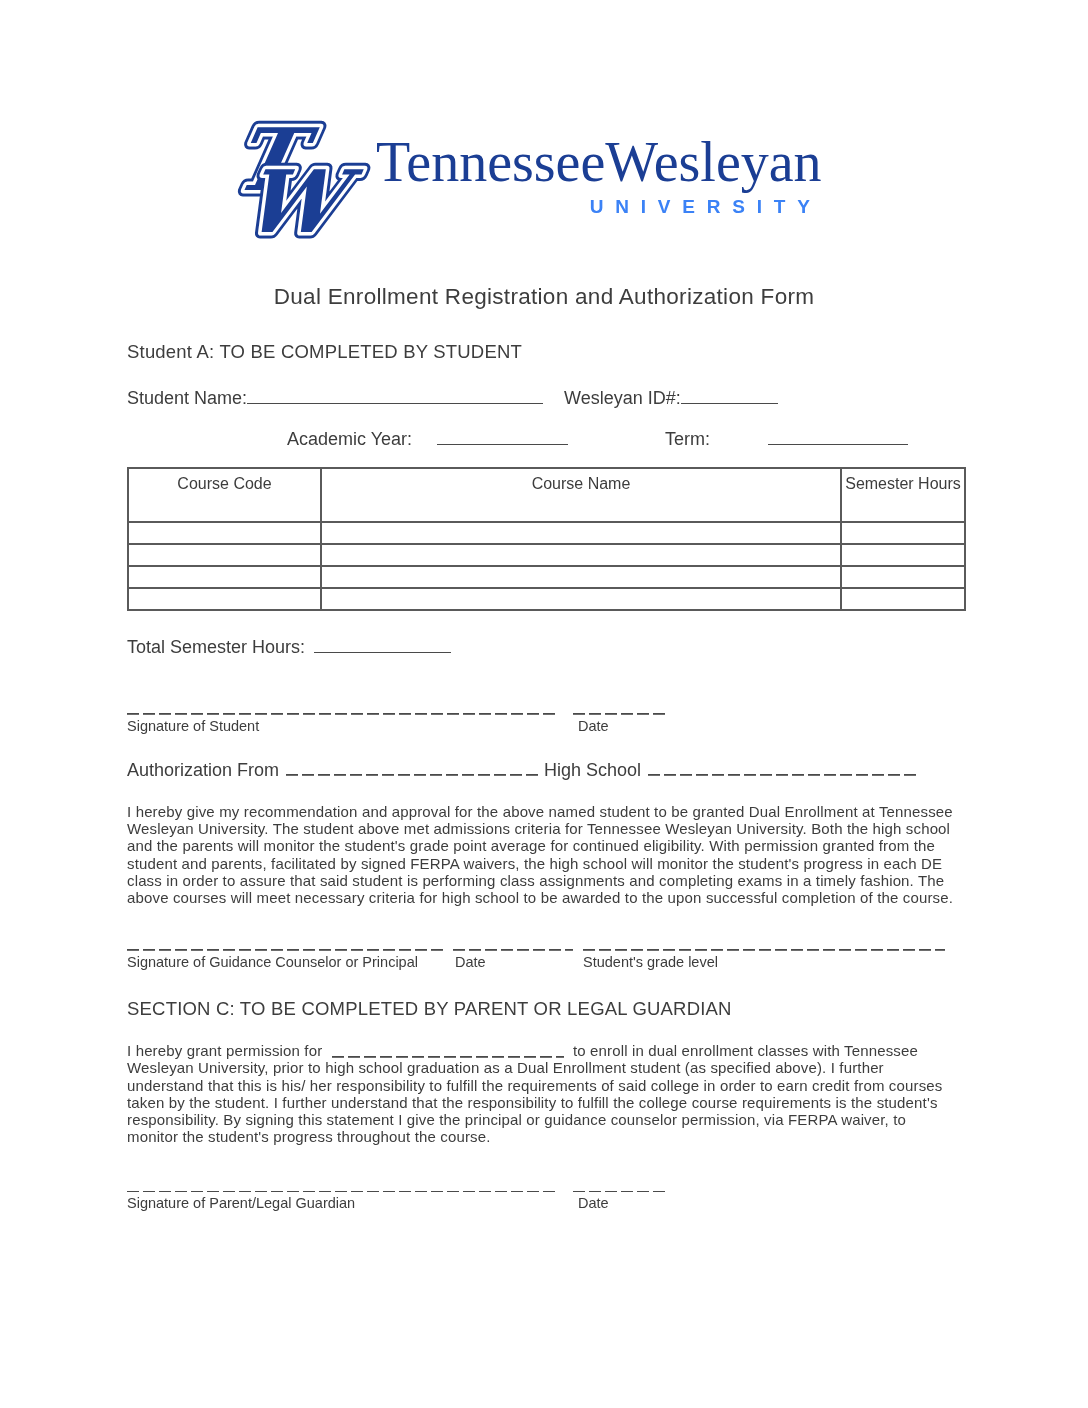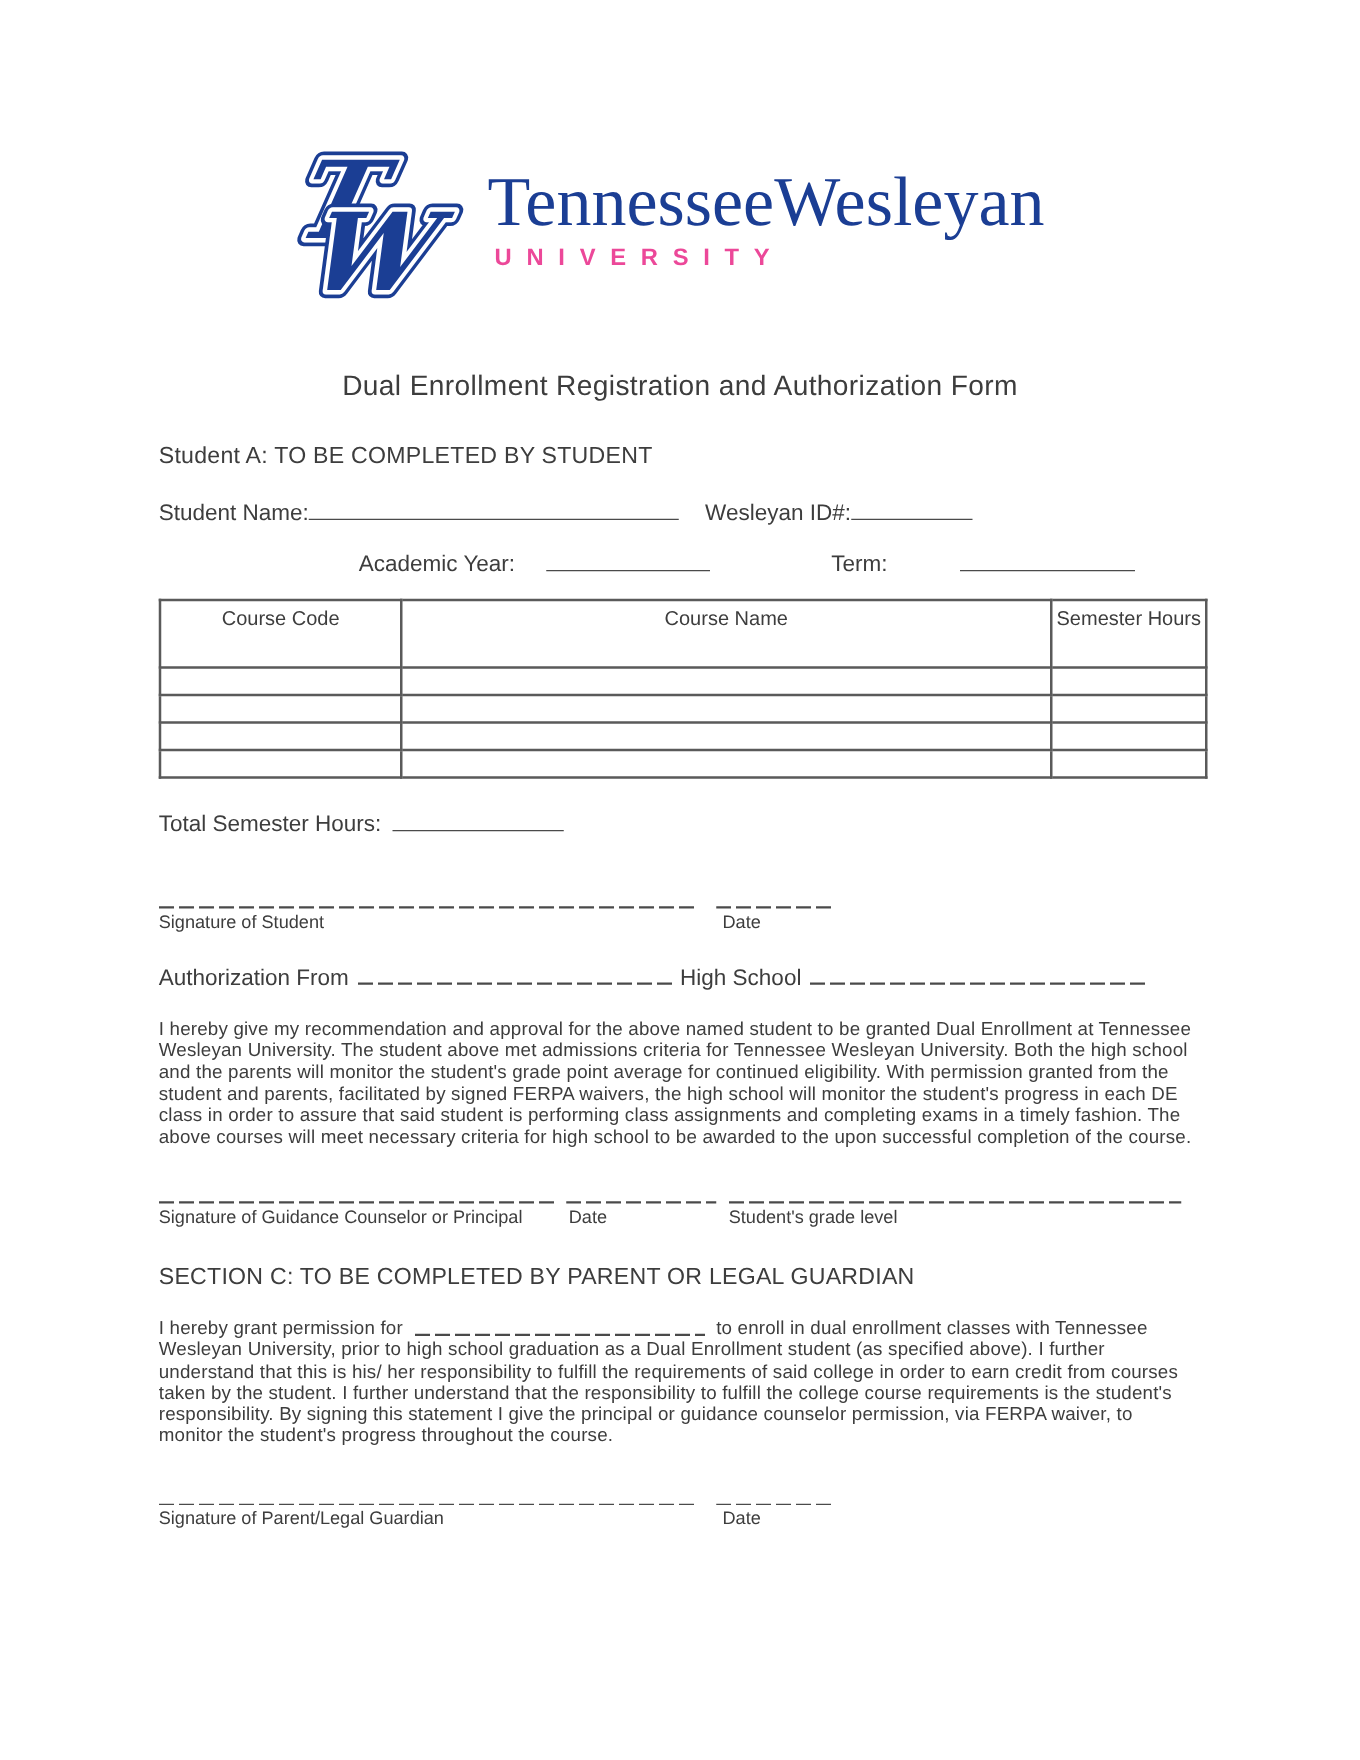--- a/index.html
+++ b/index.html
@@ -4,32 +4,32 @@
 <style>
   html,body { margin:0; padding:0; background:#ffffff; }
   .page {
     width:1088px; height:1408px; background:#ffffff; overflow:hidden;
     font-family:"Liberation Sans", sans-serif; color:#3d3d3d; position:relative;
   }
   .content { margin-left:127px; width:833px; }
 
   
   .logo-row { display:flex; align-items:flex-start; margin:112px 0 0 212px; }
-  .wordmark-block { margin-left:14px; margin-top:22px; text-align:left; }
+  .wordmark-block { margin-top:22px; text-align:right; }
   .wordmark {
     font-family:"Liberation Serif", serif; font-size:56px; line-height:56px;
     color:#1b3e94; letter-spacing:0px; white-space:nowrap;
   }
   .university {
-    font-size:19px; font-weight:bold; color:#ec4899;
+    font-size:19px; font-weight:bold; color:#3b82f6;
     letter-spacing:0.62em; margin-top:6px; text-indent:0.3em;
   }
 
   
-  .doc-title { text-align:center; font-size:22.5px; font-weight:500; letter-spacing:.3px; margin-top:56px; }
+  .doc-title { text-align:center; font-size:22.5px; font-weight:500; letter-spacing:.3px; margin-top:44px; }
   .sec-heading { font-size:18.5px; font-weight:500; letter-spacing:.2px; }
 
   
   .blank {
     display:inline-block; height:15px; vertical-align:-2px;
     background:repeating-linear-gradient(90deg,#4a4a4a 0 12px,transparent 12px 16px) left bottom / 100% 1.8px no-repeat;
   }
   .blank-solid {
     display:inline-block; height:15px; vertical-align:-2px;
     border-bottom:1.8px solid #4a4a4a;

